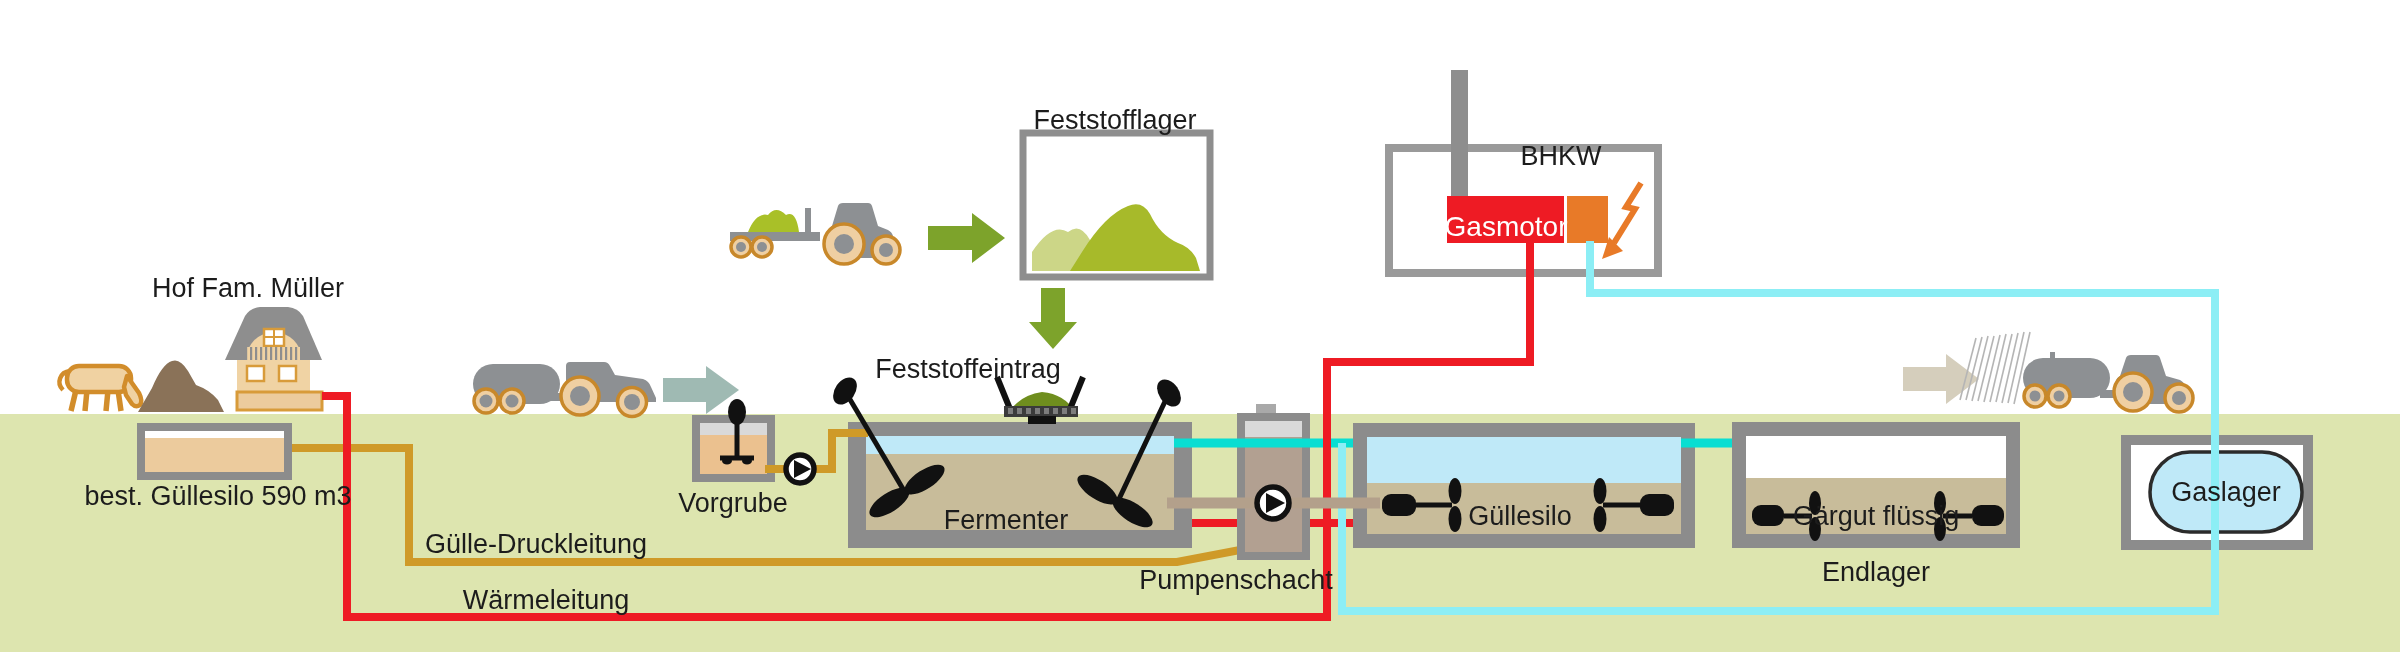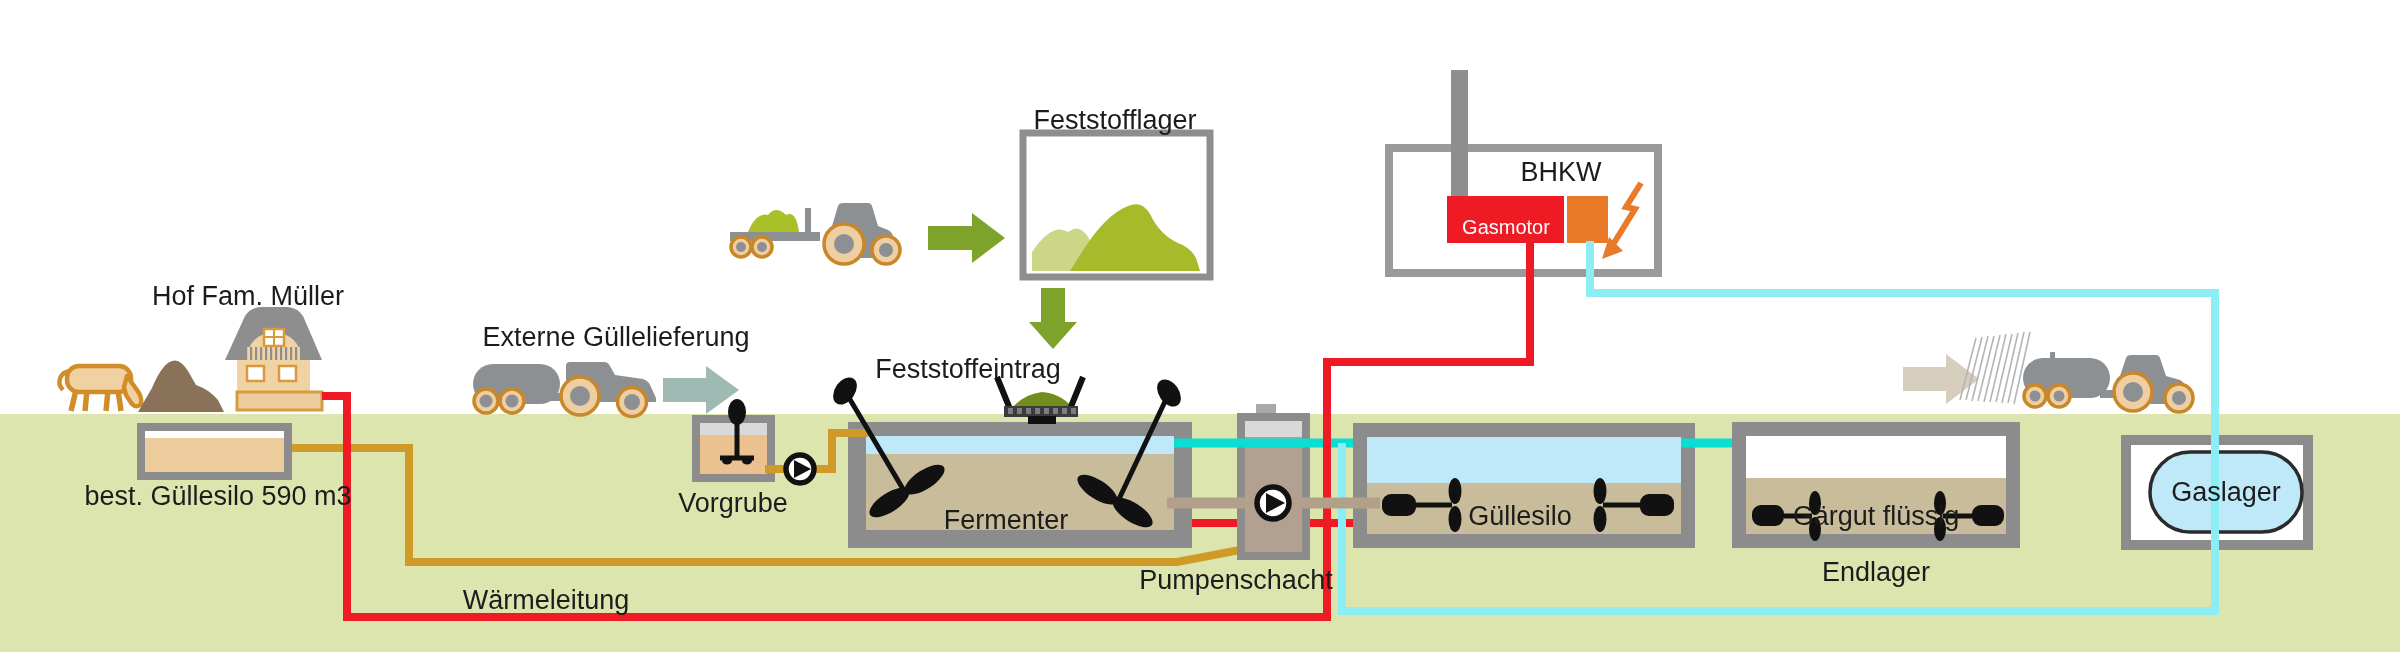--- a/index.html
+++ b/index.html
@@ -1,21 +1,21 @@
 <!DOCTYPE html>
 <html style="--ground: #dde5af; --wall: #8c8c8c; --wall_light: #9a9a9a; --band: #d9d9d9; --tan_silo: #eccb9d; --tan_pit: #ebc18f; --tan_digestate: #c8bc9a; --brown_shaft: #b2a091; --gas_headspace: #bfe9f8; --pipe_biogas_strong: #09ded2; --pipe_biogas_light: #8ceef5; --pipe_heat: #ee1b24; --pipe_slurry: #cf9a28; --pipe_transfer: #b3a08b; --machine: #8d9093; --wheel: #efcfa2; --wheel_ring: #c8882a; --house_wall: #f0d3a4; --house_trim: #d89b3a; --roof: #8e8e8e; --cow_outline: #d28d2b; --cow_fill: #f0d2a2; --manure: #8a7258; --arrow_teal: #9fbab3; --arrow_beige: #d5cebc; --arrow_olive: #7da32b; --hill_light: #ccd687; --hill_dark: #a7ba2a; --crop_pile: #a9c028; --feed_pile: #6f8e1e; --engine_red: #ee1b24; --engine_orange: #e87a28; --biogas_text: #3fc8e4;"><head>
 <meta charset="utf-8">
 <style>
   html,body{margin:0;padding:0;background:#fff;}
   .stage{position:relative;width:2400px;height:652px;overflow:hidden;background:#fff;
          font-family:"Liberation Sans", sans-serif;}
   .stage svg{position:absolute;left:0;top:0;}
   .lbl{position:absolute;transform:translate(-50%,-50%);white-space:nowrap;
        font-size:27px;color:#1c1c1c;text-align:center;}
-  .lbl-white{color:#fff;font-size:20px;}
+  .lbl-white{color:#fff;font-size:28px;}
   .lbl-biogas{color:var(--biogas_text);}
   
   .f-ground{fill:var(--ground)} .f-wall{fill:var(--wall)} .f-band{fill:var(--band)}
   .f-white{fill:#fff} .f-tansilo{fill:var(--tan_silo)} .f-tanpit{fill:var(--tan_pit)}
   .f-dig{fill:var(--tan_digestate)} .f-shaft{fill:var(--brown_shaft)}
   .f-gas{fill:var(--gas_headspace)} .f-mach{fill:var(--machine)}
   .f-wheel{fill:var(--wheel);stroke:var(--wheel_ring);stroke-width:3.5}
   .f-hub{fill:var(--machine)} .f-house{fill:var(--house_wall)} .f-roof{fill:var(--roof)}
   .f-base{fill:var(--tan_silo);stroke:var(--house_trim);stroke-width:3}
   .f-win{fill:#fff;stroke:var(--house_trim);stroke-width:2.5}
@@ -268,28 +268,28 @@
         <circle cx="2035" cy="396" r="5.5" class="f-hub"></circle>
     <circle cx="2059" cy="396" r="11" class="f-wheel"></circle>
         <circle cx="2059" cy="396" r="5.5" class="f-hub"></circle>
     <circle cx="2133" cy="392" r="19" class="f-wheel"></circle>
         <circle cx="2133" cy="392" r="10" class="f-hub"></circle>
     <circle cx="2179" cy="398" r="14" class="f-wheel"></circle>
         <circle cx="2179" cy="398" r="7" class="f-hub"></circle>
   </g>
 </svg>
 
-  <div class="lbl" style="left:248px;top:296px">Hof Fam. Müller</div>
+  <div class="lbl" style="left:248px;top:288px">Hof Fam. Müller</div>
   <div class="lbl" style="left:218px;top:496px">best. Güllesilo 590 m3</div>
-  <div class="lbl" style="left:616px;top:337px">Externe Güllelieferung</div>
   <div class="lbl" style="left:1115px;top:120px">Feststofflager</div>
   <div class="lbl" style="left:968px;top:369px">Feststoffeintrag</div>
   <div class="lbl" style="left:733px;top:503px">Vorgrube</div>
   <div class="lbl" style="left:1006px;top:520px">Fermenter</div>
   <div class="lbl" style="left:1236px;top:580px">Pumpenschacht</div>
   <div class="lbl" style="left:1520px;top:516px">Güllesilo</div>
   <div class="lbl" style="left:1876px;top:516px">Gärgut flüssig</div>
   <div class="lbl" style="left:1876px;top:572px">Endlager</div>
   <div class="lbl" style="left:2226px;top:492px">Gaslager</div>
-  <div class="lbl" style="left:1561px;top:172px">BHKW</div>
+  <div class="lbl" style="left:1561px;top:156px">BHKW</div>
   <div class="lbl lbl-white" style="left:1506px;top:227px">Gasmotor</div>
+  <div class="lbl" style="left:536px;top:544px">Gülle-Druckleitung</div>
   <div class="lbl" style="left:546px;top:600px">Wärmeleitung</div>
 </div>
 
 </body></html>

